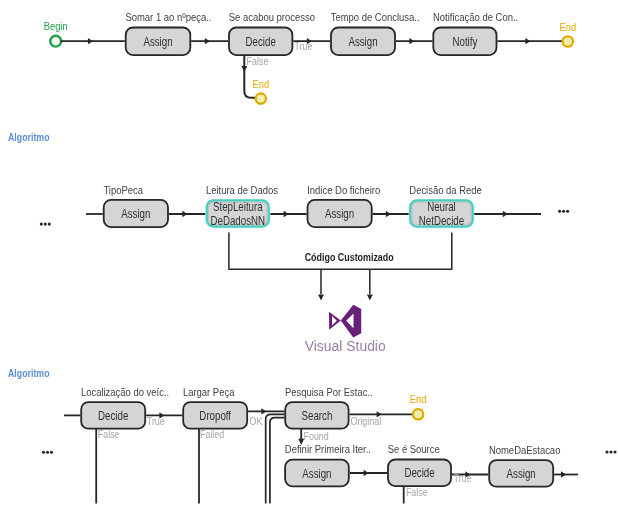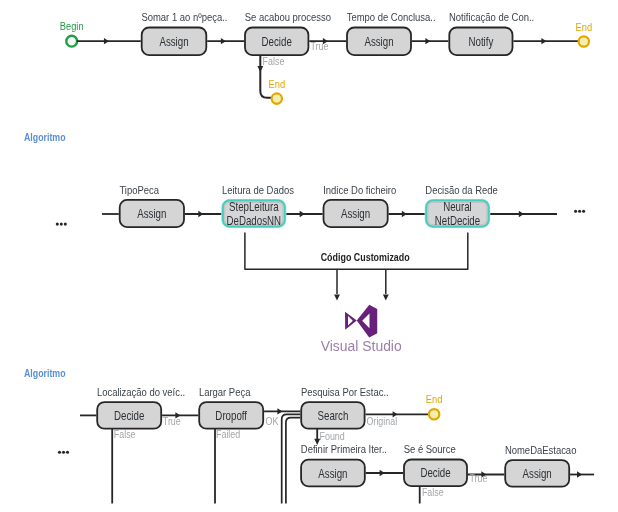--- a/index.html
+++ b/index.html
@@ -1,18 +1,18 @@
 <!DOCTYPE html>
 <html><head>
 <meta charset="utf-8">
 <style>
   html,body{margin:0;padding:0;background:#ffffff;}
   body{width:618px;height:512px;position:relative;overflow:hidden;
        font-family:"Liberation Sans",sans-serif;-webkit-font-smoothing:antialiased;}
-  .stage{position:absolute;left:16px;top:0;width:496px;height:512px;background:#fff;}
+  .stage{position:absolute;left:0;top:0;width:496px;height:512px;background:#fff;}
   svg.layer{position:absolute;left:0;top:0;width:618px;height:512px;}
   .sec-title{position:absolute;color:#5b8fd4;font-size:11px;font-weight:bold;white-space:nowrap;
       transform:scaleX(0.80);transform-origin:left top;}
   .node-cap{font-size:11.7px;fill:#3c444b;}
   .node-lbl{font-size:12px;fill:#2b3036;}
   .edge-lbl{font-size:11px;fill:#a2a6aa;}
   .term-lbl{font-size:11.5px;}
   .vs-txt{font-size:15.4px;fill:#9a7fa8;}
   .cc-txt{font-size:11px;fill:#1f1f1f;font-weight:bold;}
 </style>

